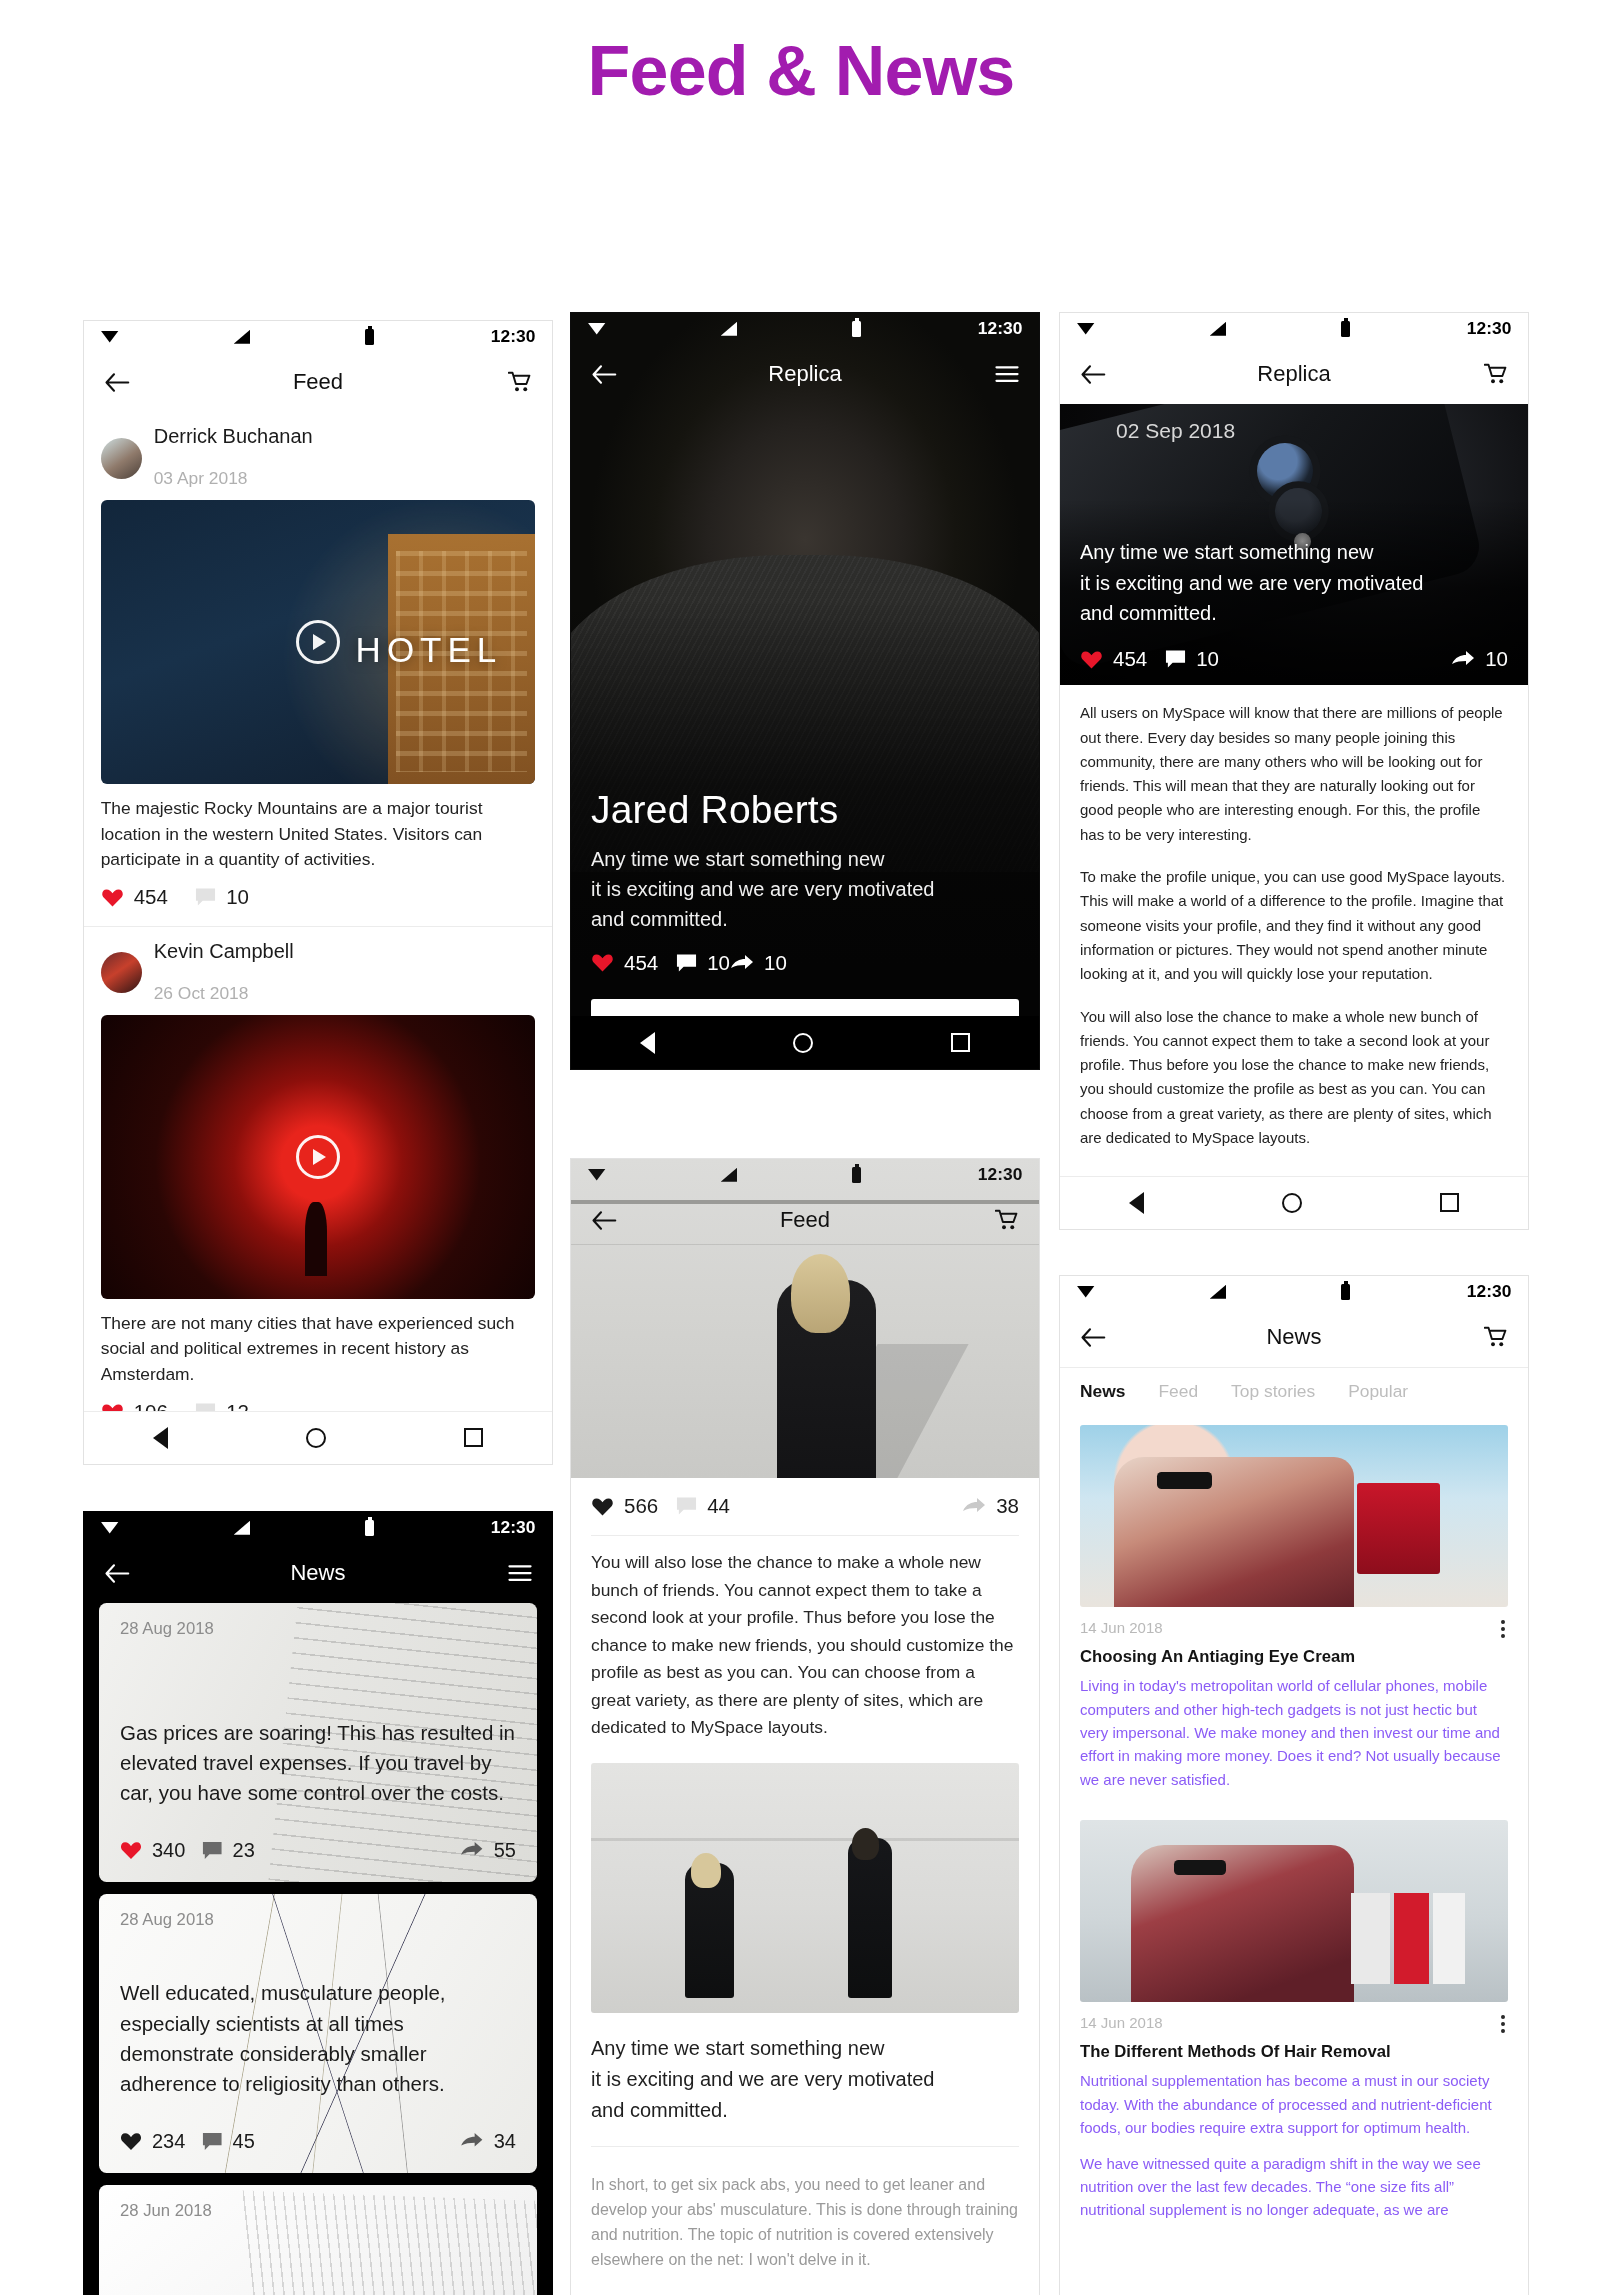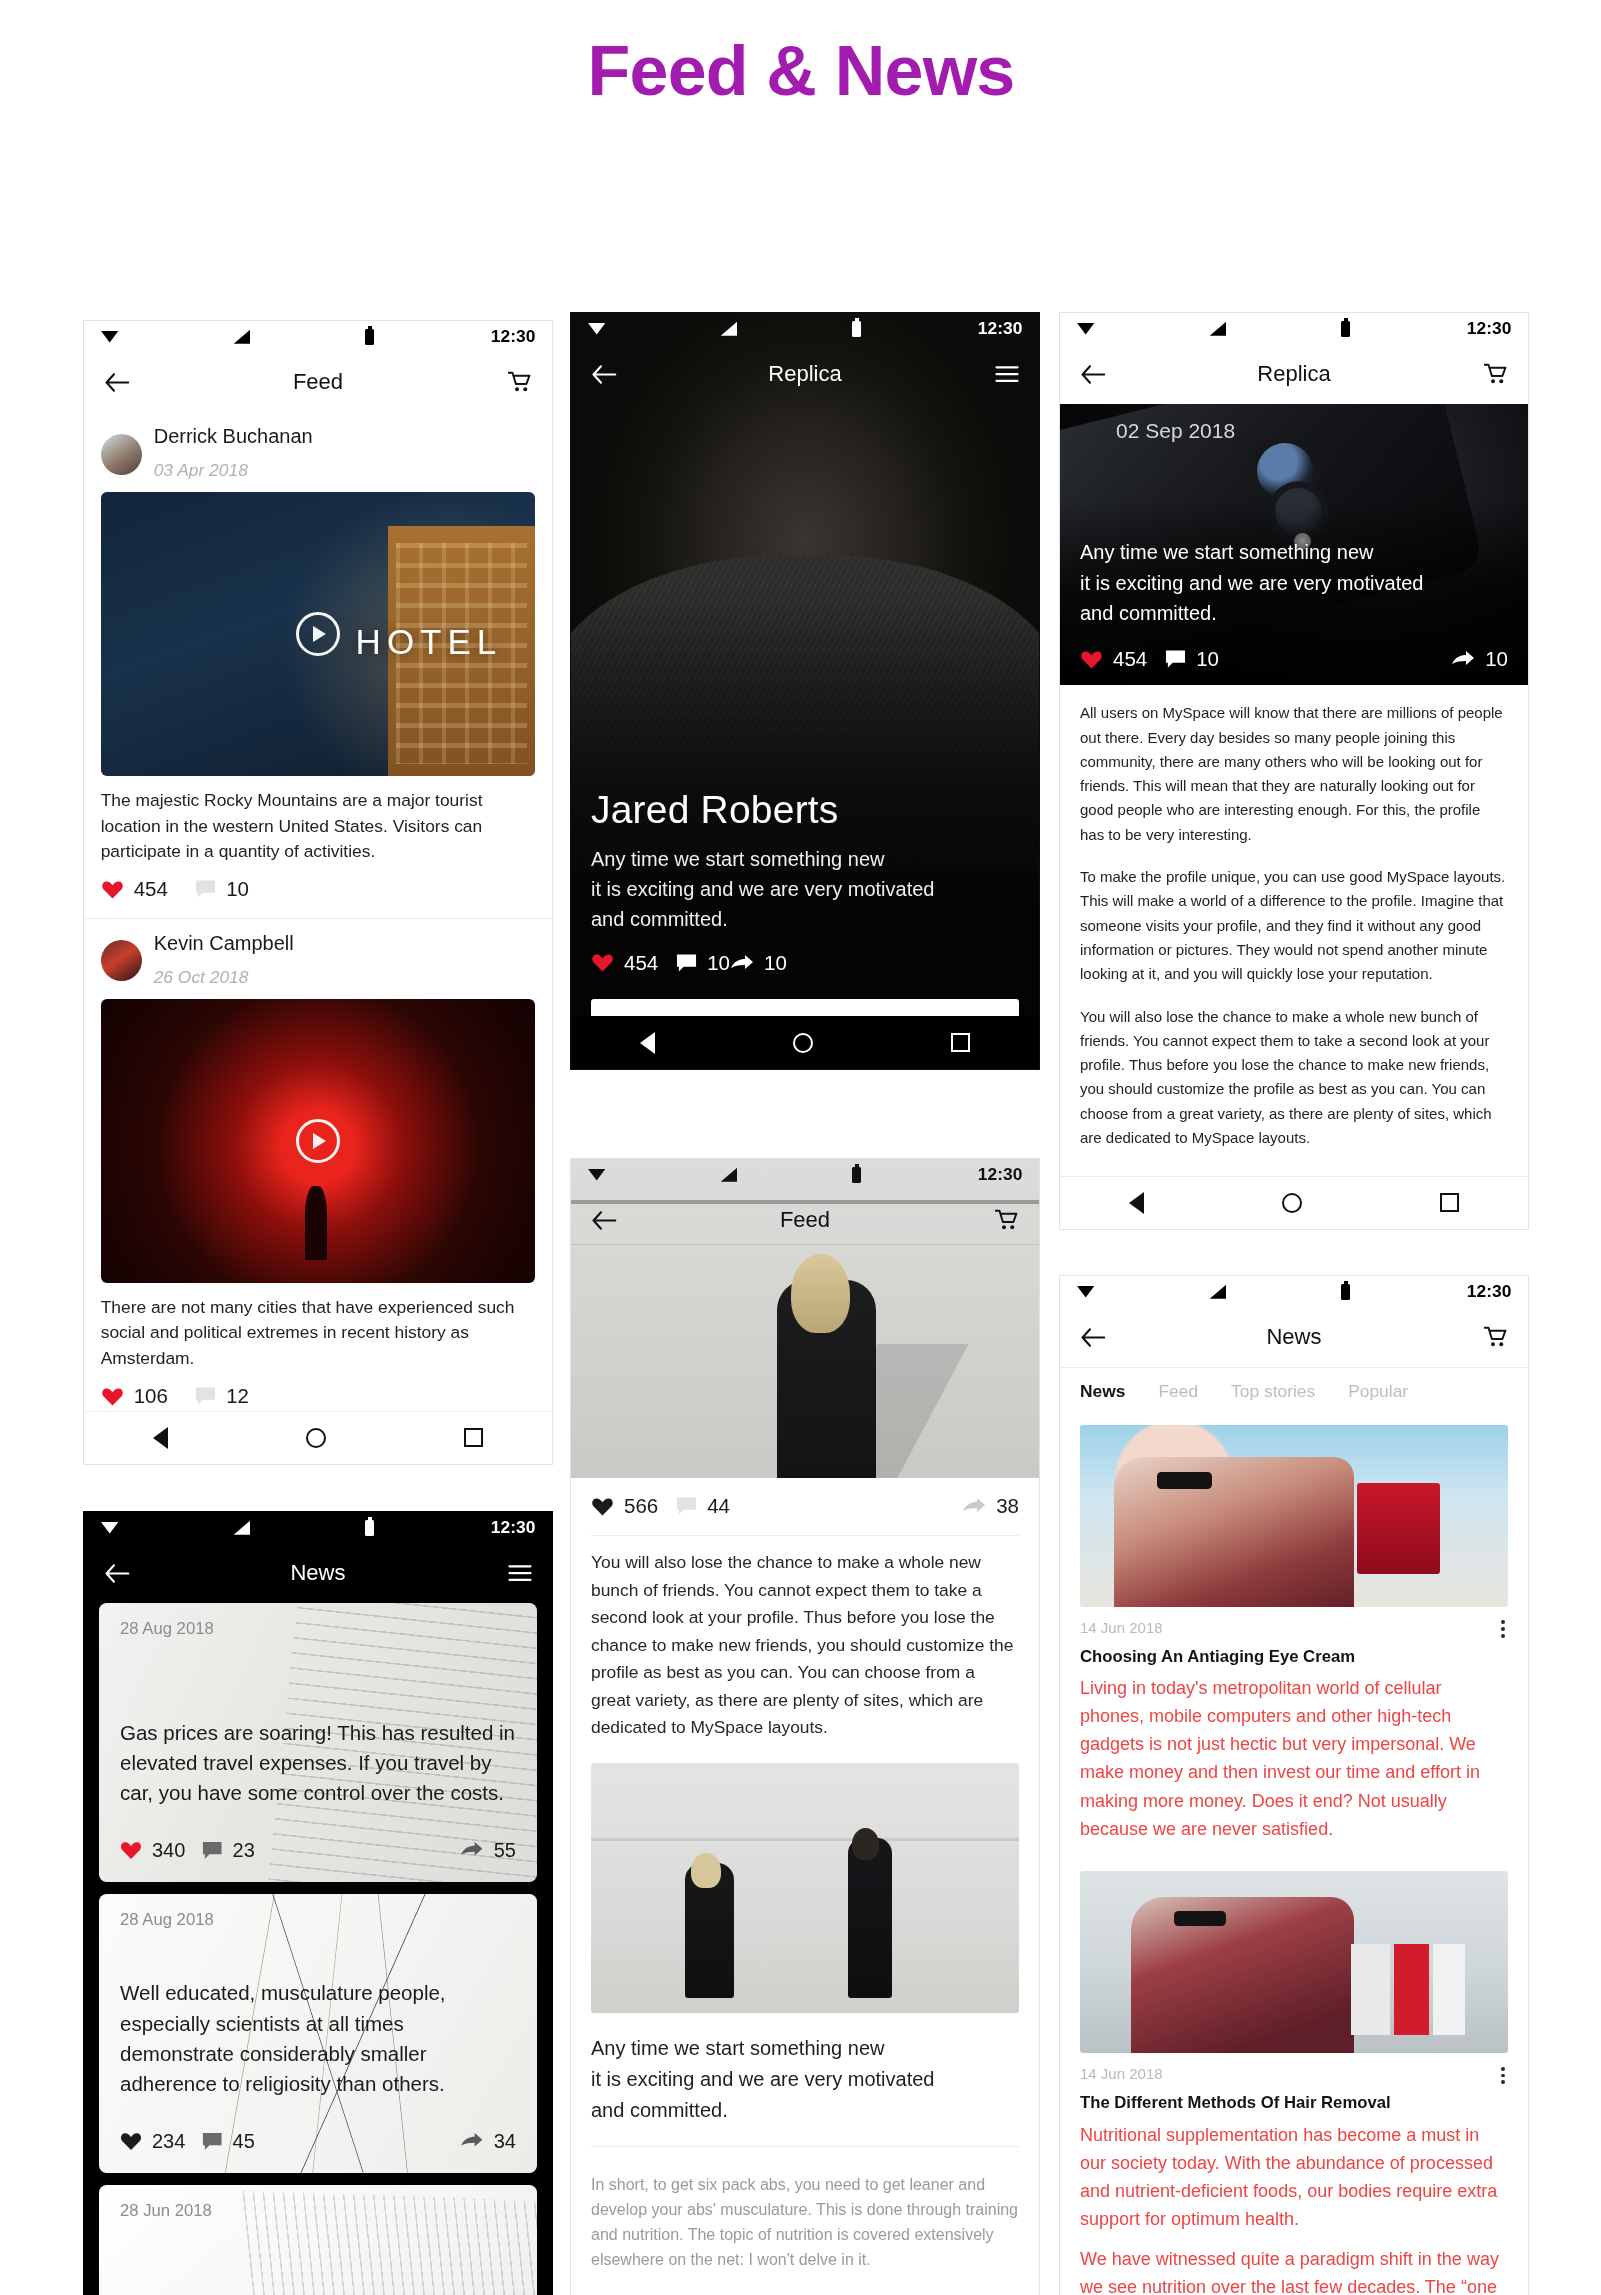--- a/index.html
+++ b/index.html
@@ -105,21 +105,21 @@
   .navbar.on-dark .nav-home { border-color:#fff; }
   .nav-sq { width:19px;height:19px;border:2.3px solid #111; }
   .navbar.on-dark .nav-sq { border-color:#fff; }
 
   
   .post { padding: 0 16.7px; }
   .post-head { display:flex; align-items:center; gap:12px; padding: 13.7px 0 9px 0; }
   .avatar { width:41px; height:41px; border-radius:50%; overflow:hidden; flex:none; position:relative; }
   .avatar .av-bg { position:absolute; inset:0; }
   .pm-name { font-size:20px; color:#1b1b1b; line-height:1.15; }
-  .pm-date { font-size:17.4px; color:#b0b0b0; line-height:1.35; margin-top:11px;font-style:italic; }
+  .pm-date { font-size:17.4px; color:#b0b0b0; line-height:1.35; margin-top:19px; }
   .media {
     width:100%; border-radius:6px; overflow:hidden; position:relative;
   }
   .play-btn {
     position:absolute; left:50%; top:50%; transform:translate(-50%,-50%);
     width:44px; height:44px; border:3px solid rgba(255,255,255,.95); border-radius:50%;
     display:flex; align-items:center; justify-content:center;
   }
   .play-btn::after{
     content:""; width:0;height:0;
@@ -356,21 +356,21 @@
   .photo-b .bags{
     position:absolute; right:10%; top:40%; width:114px; height:91px; z-index:2;
     background:
       linear-gradient(90deg,#e9e9e9 0 34%, transparent 34% 38%, #d21b2c 38% 68%, transparent 68% 72%, #f1f1f1 72% 100%);
   }
   .nl-meta { display:flex; align-items:flex-start; justify-content:space-between; padding:12px 20px 0 20px; }
   .nl-date { font-size:15px; color:#b9b9b9; }
   .kebab { display:flex; flex-direction:column; gap:3px; padding:1.5px 3px; cursor:pointer; }
   .kebab i { width:3.8px;height:3.8px;border-radius:50%;background:#2a2a2a;display:block; }
   .nl-title { padding:7.6px 20px 0 20px; font-size:16.7px; font-weight:bold; color:#141414; }
-  .nl-body { padding:7.6px 20px 12px 20px; font-size:18px; line-height:1.56; color:#ef4444; }
+  .nl-body { padding:7.6px 20px 12px 20px; font-size:15px; line-height:1.56; color:#8b5cf6; }
 </style>
 </head>
 <body>
 
 <h1 class="page-title">Feed &amp; News</h1>
 
 <div class="canvas">
 
   <div class="phone" id="phone-feed">
     <div class="statusbar">

